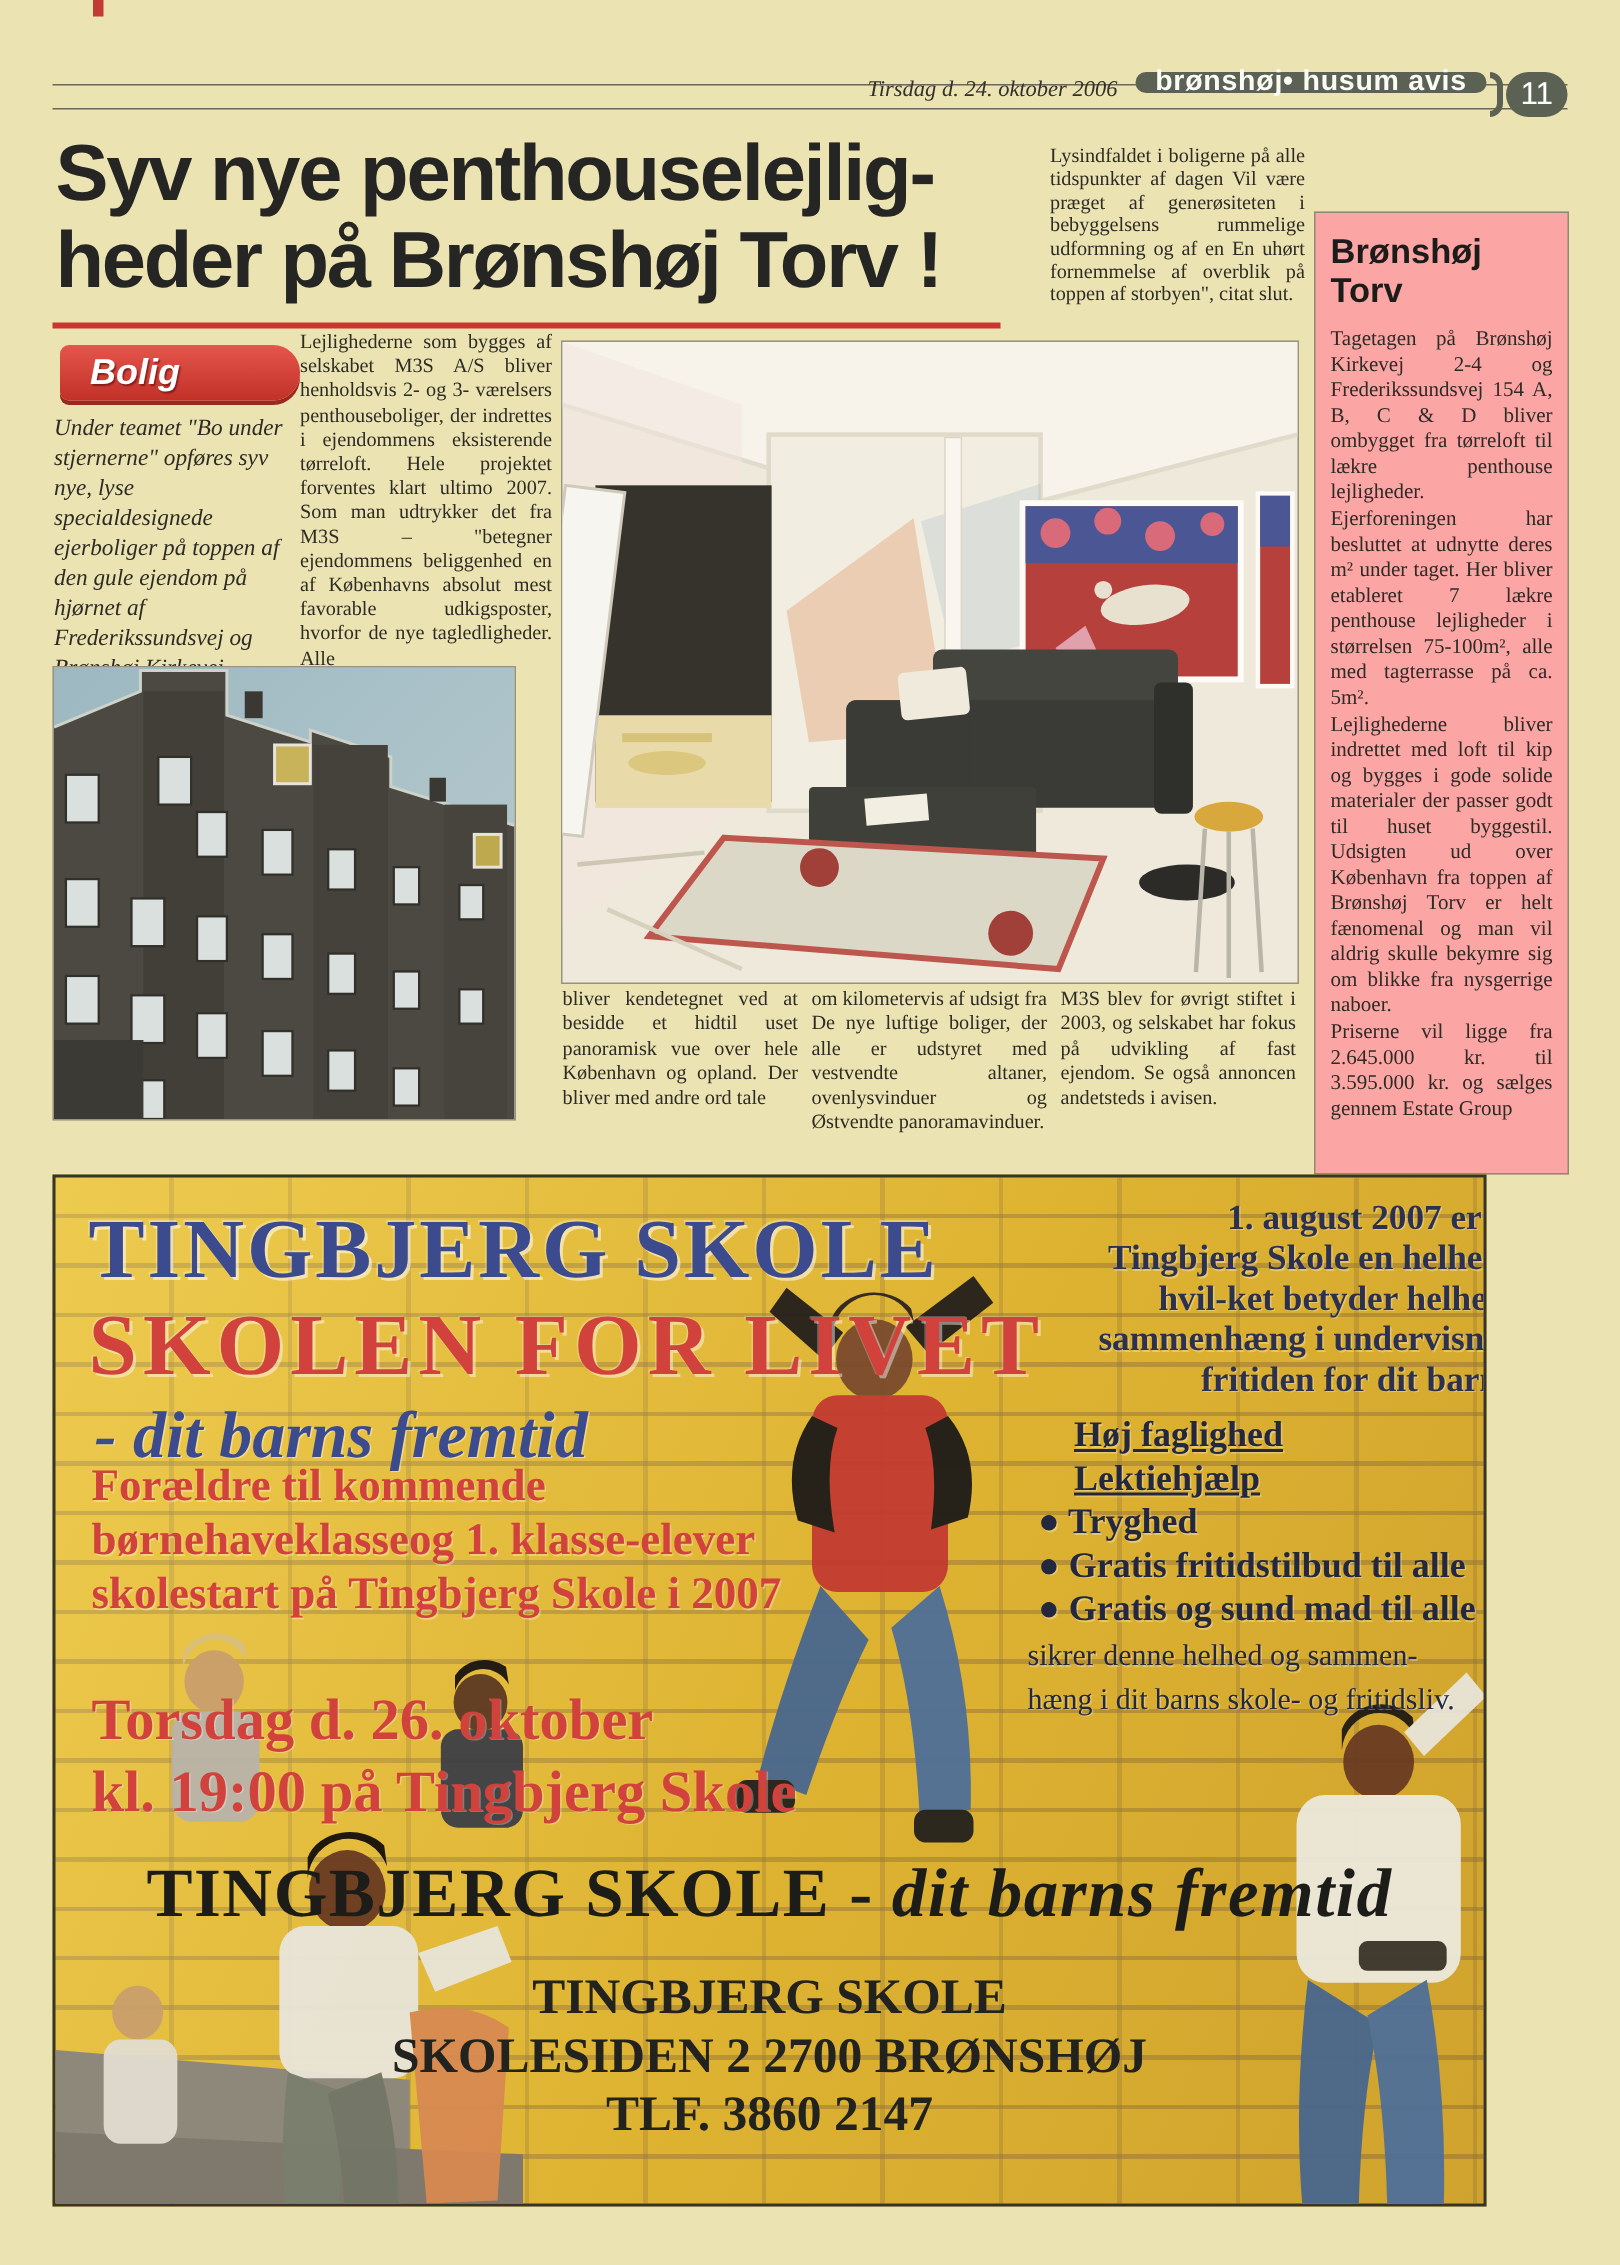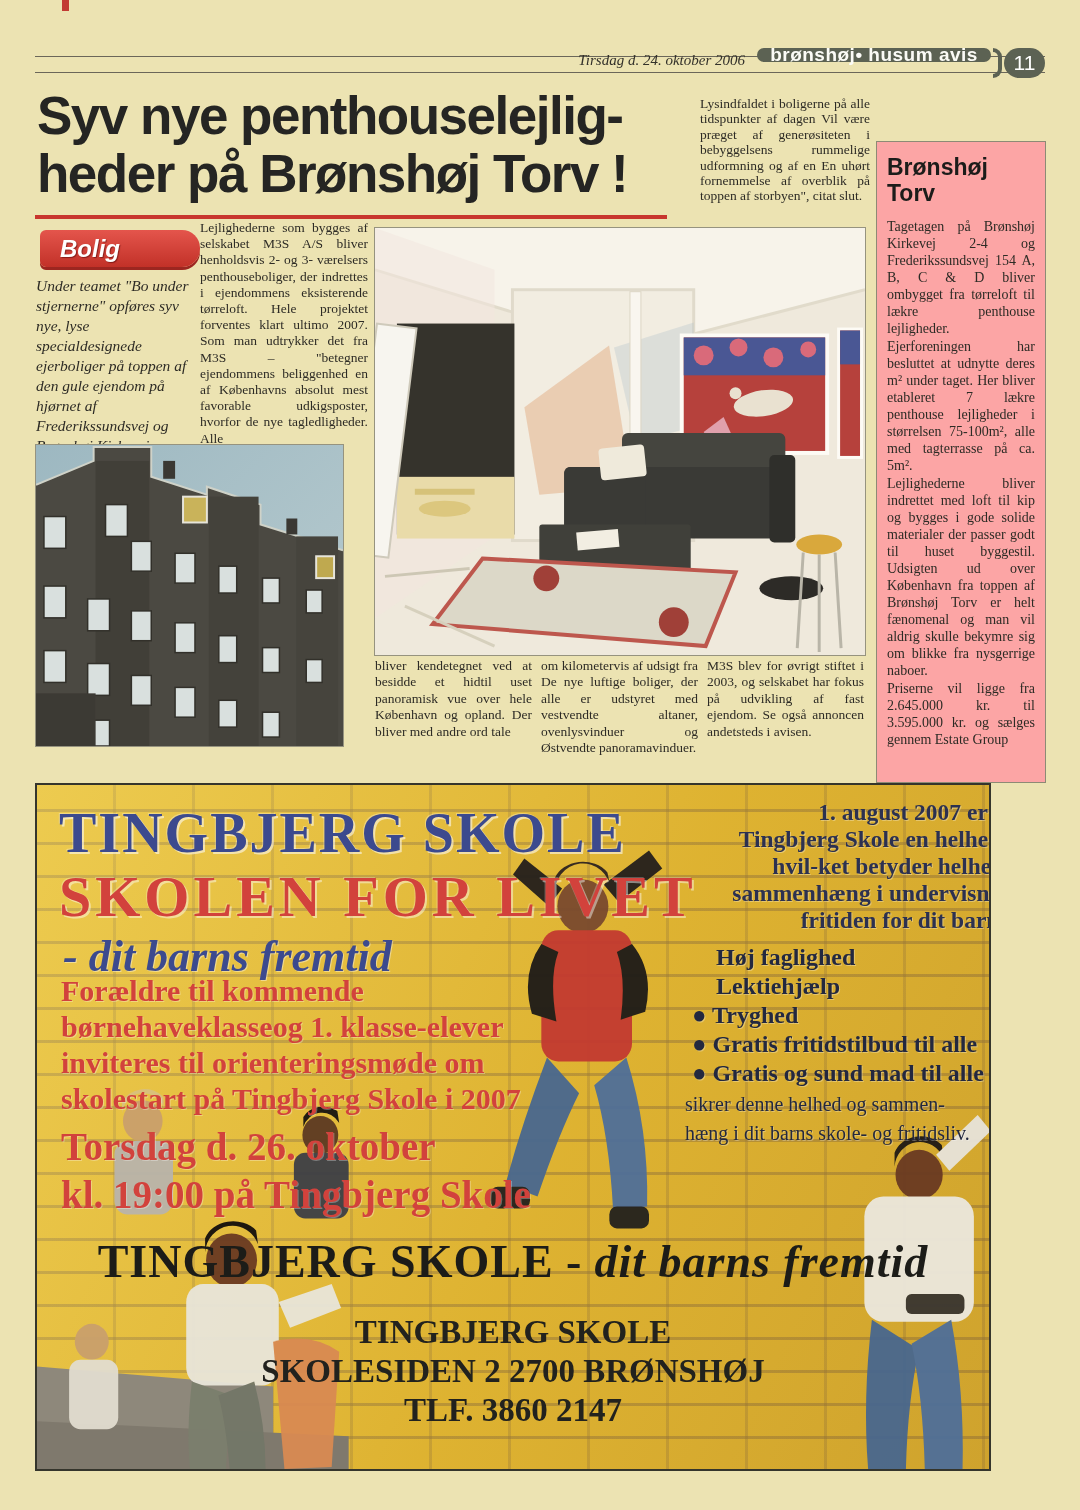--- a/index.html
+++ b/index.html
@@ -63,21 +63,21 @@
   .ad-tag{left:26px;top:146px;font-weight:bold;font-style:italic;font-size:44px;color:#3c4a8e;
           text-shadow:1px 1px 0 rgba(255,255,255,.4);}
   .ad-invite{left:24px;top:188px;width:570px;font-weight:bold;font-size:30px;line-height:36px;
              color:#d2423c;text-shadow:1px 1px 0 rgba(255,255,255,.3);}
   .ad-date{left:24px;top:338px;font-weight:bold;font-size:39px;line-height:48px;color:#d2423c;
            text-shadow:1px 1px 0 rgba(255,255,255,.3);}
   .ad-right{left:650px;top:14px;width:352px;text-align:center;font-weight:bold;font-size:23.5px;
             line-height:27px;color:#2c3150;text-shadow:1px 1px 0 rgba(255,255,255,.3);margin-left:40px;}
   .ad-features{left:655px;top:158px;width:360px;font-weight:bold;font-size:24px;line-height:29px;
                color:#23283f;text-shadow:1px 1px 0 rgba(255,255,255,.3);}
-  .ad-features .f:nth-child(-n+2){padding-left:24px;}
+  .ad-features .f:nth-child(-n+2){padding-left:24px;text-decoration:underline;}
   .ad-featfoot{left:648px;top:305px;width:370px;font-weight:normal;font-size:20px;line-height:29px;
                color:#23283f;text-shadow:1px 1px 0 rgba(255,255,255,.3);}
   .ad-banner{left:0;right:0;top:450px;text-align:center;font-weight:bold;font-size:46px;
              color:#1c1c18;letter-spacing:1px;}
   .ad-banner .it{font-style:italic;margin-left:12px;}
   .ad-address{left:0;right:0;top:528px;text-align:center;font-weight:bold;font-size:33px;
               line-height:39px;color:#22221e;}
 </style>
 </head>
 <body>
@@ -274,21 +274,20 @@
       </g>
     </svg>
 
     <div class="abs ad-title">TINGBJERG SKOLE</div>
     <div class="abs ad-sub">SKOLEN FOR LIVET</div>
     <div class="abs ad-tag">-  dit barns fremtid</div>
 
     <div class="abs ad-invite">
       <div>Forældre til kommende</div>
       <div>børnehaveklasseog 1. klasse-elever</div>
-      <div>inviteres til orienteringsmøde om</div>
       <div>skolestart på Tingbjerg Skole i 2007</div>
     </div>
 
     <div class="abs ad-date">
       <div>Torsdag d. 26. oktober</div>
       <div>kl. 19:00 på Tingbjerg Skole</div>
     </div>
 
     <div class="abs ad-right">
       <div>1. august 2007 er</div>

